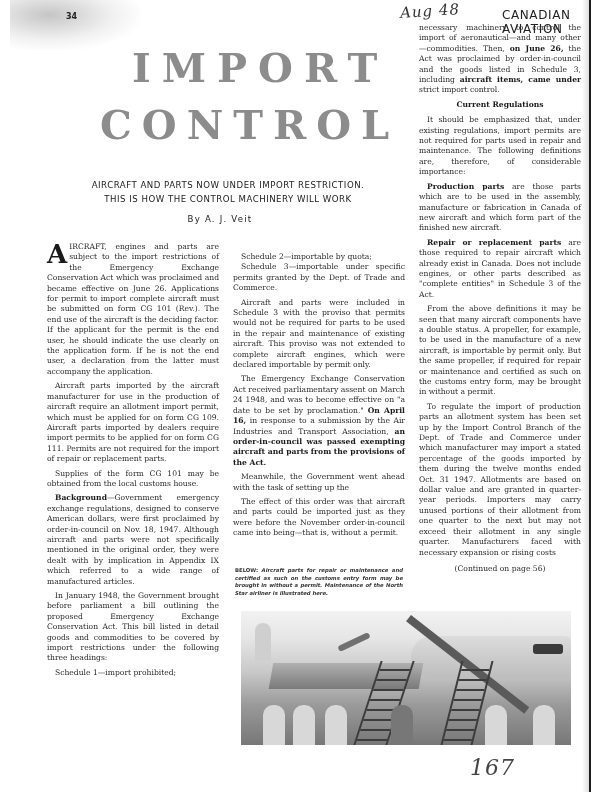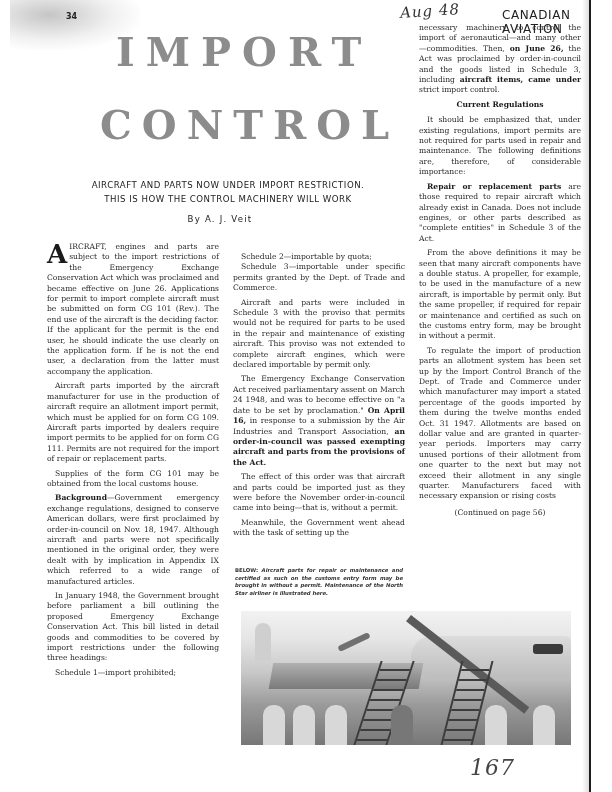--- a/index.html
+++ b/index.html
@@ -73,21 +73,21 @@
 </head>
 <body>
 
 <div class="corner-smudge"></div>
 <div class="page-number">34</div>
 <div class="handwritten-date">Aug 48</div>
 <div class="magazine-name">CANADIAN AVIATION</div>
 <div class="right-shadow"></div>
 <div class="right-border"></div>
 
-<h1 class="title-line title-1" style="margin:0;">IMPORT</h1>
+<h1 class="title-line title-1" style="margin:16px;">IMPORT</h1>
 <h1 class="title-line title-2" style="margin:0;">CONTROL</h1>
 
 <div class="subtitle">
   <div>AIRCRAFT AND PARTS NOW UNDER IMPORT RESTRICTION.</div>
   <div>THIS IS HOW THE CONTROL MACHINERY WILL WORK</div>
 </div>
 <div class="byline">By A. J. Veit</div>
 
 <div class="col col-1">
   <p class="noindent"><span class="dropcap">A</span><span>IRCRAFT, engines and parts are subject to the import restrictions of the Emergency Exchange Conservation Act which was proclaimed and became effective on June 26. Applications for permit to import complete aircraft must be submitted on form CG 101 (Rev.). The end use of the aircraft is the deciding factor. If the applicant for the permit is the end user, he should indicate the use clearly on the application form. If he is not the end user, a declaration from the latter must accompany the application.</span></p>
@@ -96,32 +96,33 @@
   <p><b>Background</b><span>—Government emergency exchange regulations, designed to conserve American dollars, were first proclaimed by order-in-council on Nov. 18, 1947. Although aircraft and parts were not specifically mentioned in the original order, they were dealt with by implication in Appendix IX which referred to a wide range of manufactured articles.</span></p>
   <p>In January 1948, the Government brought before parliament a bill outlining the proposed Emergency Exchange Conservation Act. This bill listed in detail goods and commodities to be covered by import restrictions under the following three headings:</p>
   <p>Schedule 1—import prohibited;</p>
 </div>
 
 <div class="col col-2">
   <p style="margin-bottom:0;margin-top:9px;">Schedule 2—importable by quota;</p>
   <p>Schedule 3—importable under specific permits granted by the Dept. of Trade and Commerce.</p>
   <p>Aircraft and parts were included in Schedule 3 with the proviso that permits would not be required for parts to be used in the repair and maintenance of existing aircraft. This proviso was not extended to complete aircraft engines, which were declared importable by permit only.</p>
   <p><span>The Emergency Exchange Conservation Act received parliamentary assent on March 24 1948, and was to become effective on "a date to be set by proclamation." </span><b>On April 16,</b><span> in response to a submission by the Air Industries and Transport Association, </span><b>an order-in-council was passed exempting aircraft and parts from the provisions of the Act.</b></p>
+  <p>Meanwhile, the Government went ahead with the task of setting up the</p>
   <p>The effect of this order was that aircraft and parts could be imported just as they were before the November order-in-council came into being—that is, without a permit.</p>
-  <p>Meanwhile, the Government went ahead with the task of setting up the</p>
 </div>
 
 <div class="caption">
   <span class="lead">BELOW: </span><span>Aircraft parts for repair or maintenance and certified as such on the customs entry form may be brought in without a permit. Maintenance of the North Star airliner is illustrated here.</span>
 </div>
 
 <div class="col col-3">
   <p class="noindent"><span>necessary machinery to control the import of aeronautical—and many other—commodities. Then, </span><b>on June 26,</b><span> the Act was proclaimed by order-in-council and the goods listed in Schedule 3, including </span><b>aircraft items, came under</b><span> strict import control.</span></p>
   <p class="heading">Current Regulations</p>
   <p>It should be emphasized that, under existing regulations, import permits are not required for parts used in repair and maintenance. The following definitions are, therefore, of considerable importance:</p>
+  <p><b>Production parts</b><span> are those parts which are to be used in the assembly, manufacture or fabrication in Canada of new aircraft and which form part of the finished new aircraft.</span></p>
   <p><b>Repair or replacement parts</b><span> are those required to repair aircraft which already exist in Canada. Does not include engines, or other parts described as "complete entities" in Schedule 3 of the Act.</span></p>
   <p>From the above definitions it may be seen that many aircraft components have a double status. A propeller, for example, to be used in the manufacture of a new aircraft, is importable by permit only. But the same propeller, if required for repair or maintenance and certified as such on the customs entry form, may be brought in without a permit.</p>
   <p>To regulate the import of production parts an allotment system has been set up by the Import Control Branch of the Dept. of Trade and Commerce under which manufacturer may import a stated percentage of the goods imported by them during the twelve months ended Oct. 31 1947. Allotments are based on dollar value and are granted in quarter-year periods. Importers may carry unused portions of their allotment from one quarter to the next but may not exceed their allotment in any single quarter. Manufacturers faced with necessary expansion or rising costs</p>
   <p class="continued">(Continued on page 56)</p>
 </div>
 
 <div class="photo" title="North Star airliner under maintenance with scaffolding, crane and ground crew">
   <div class="tail"></div>
   <div class="fuselage"></div>
   <div class="cockpit"></div>

